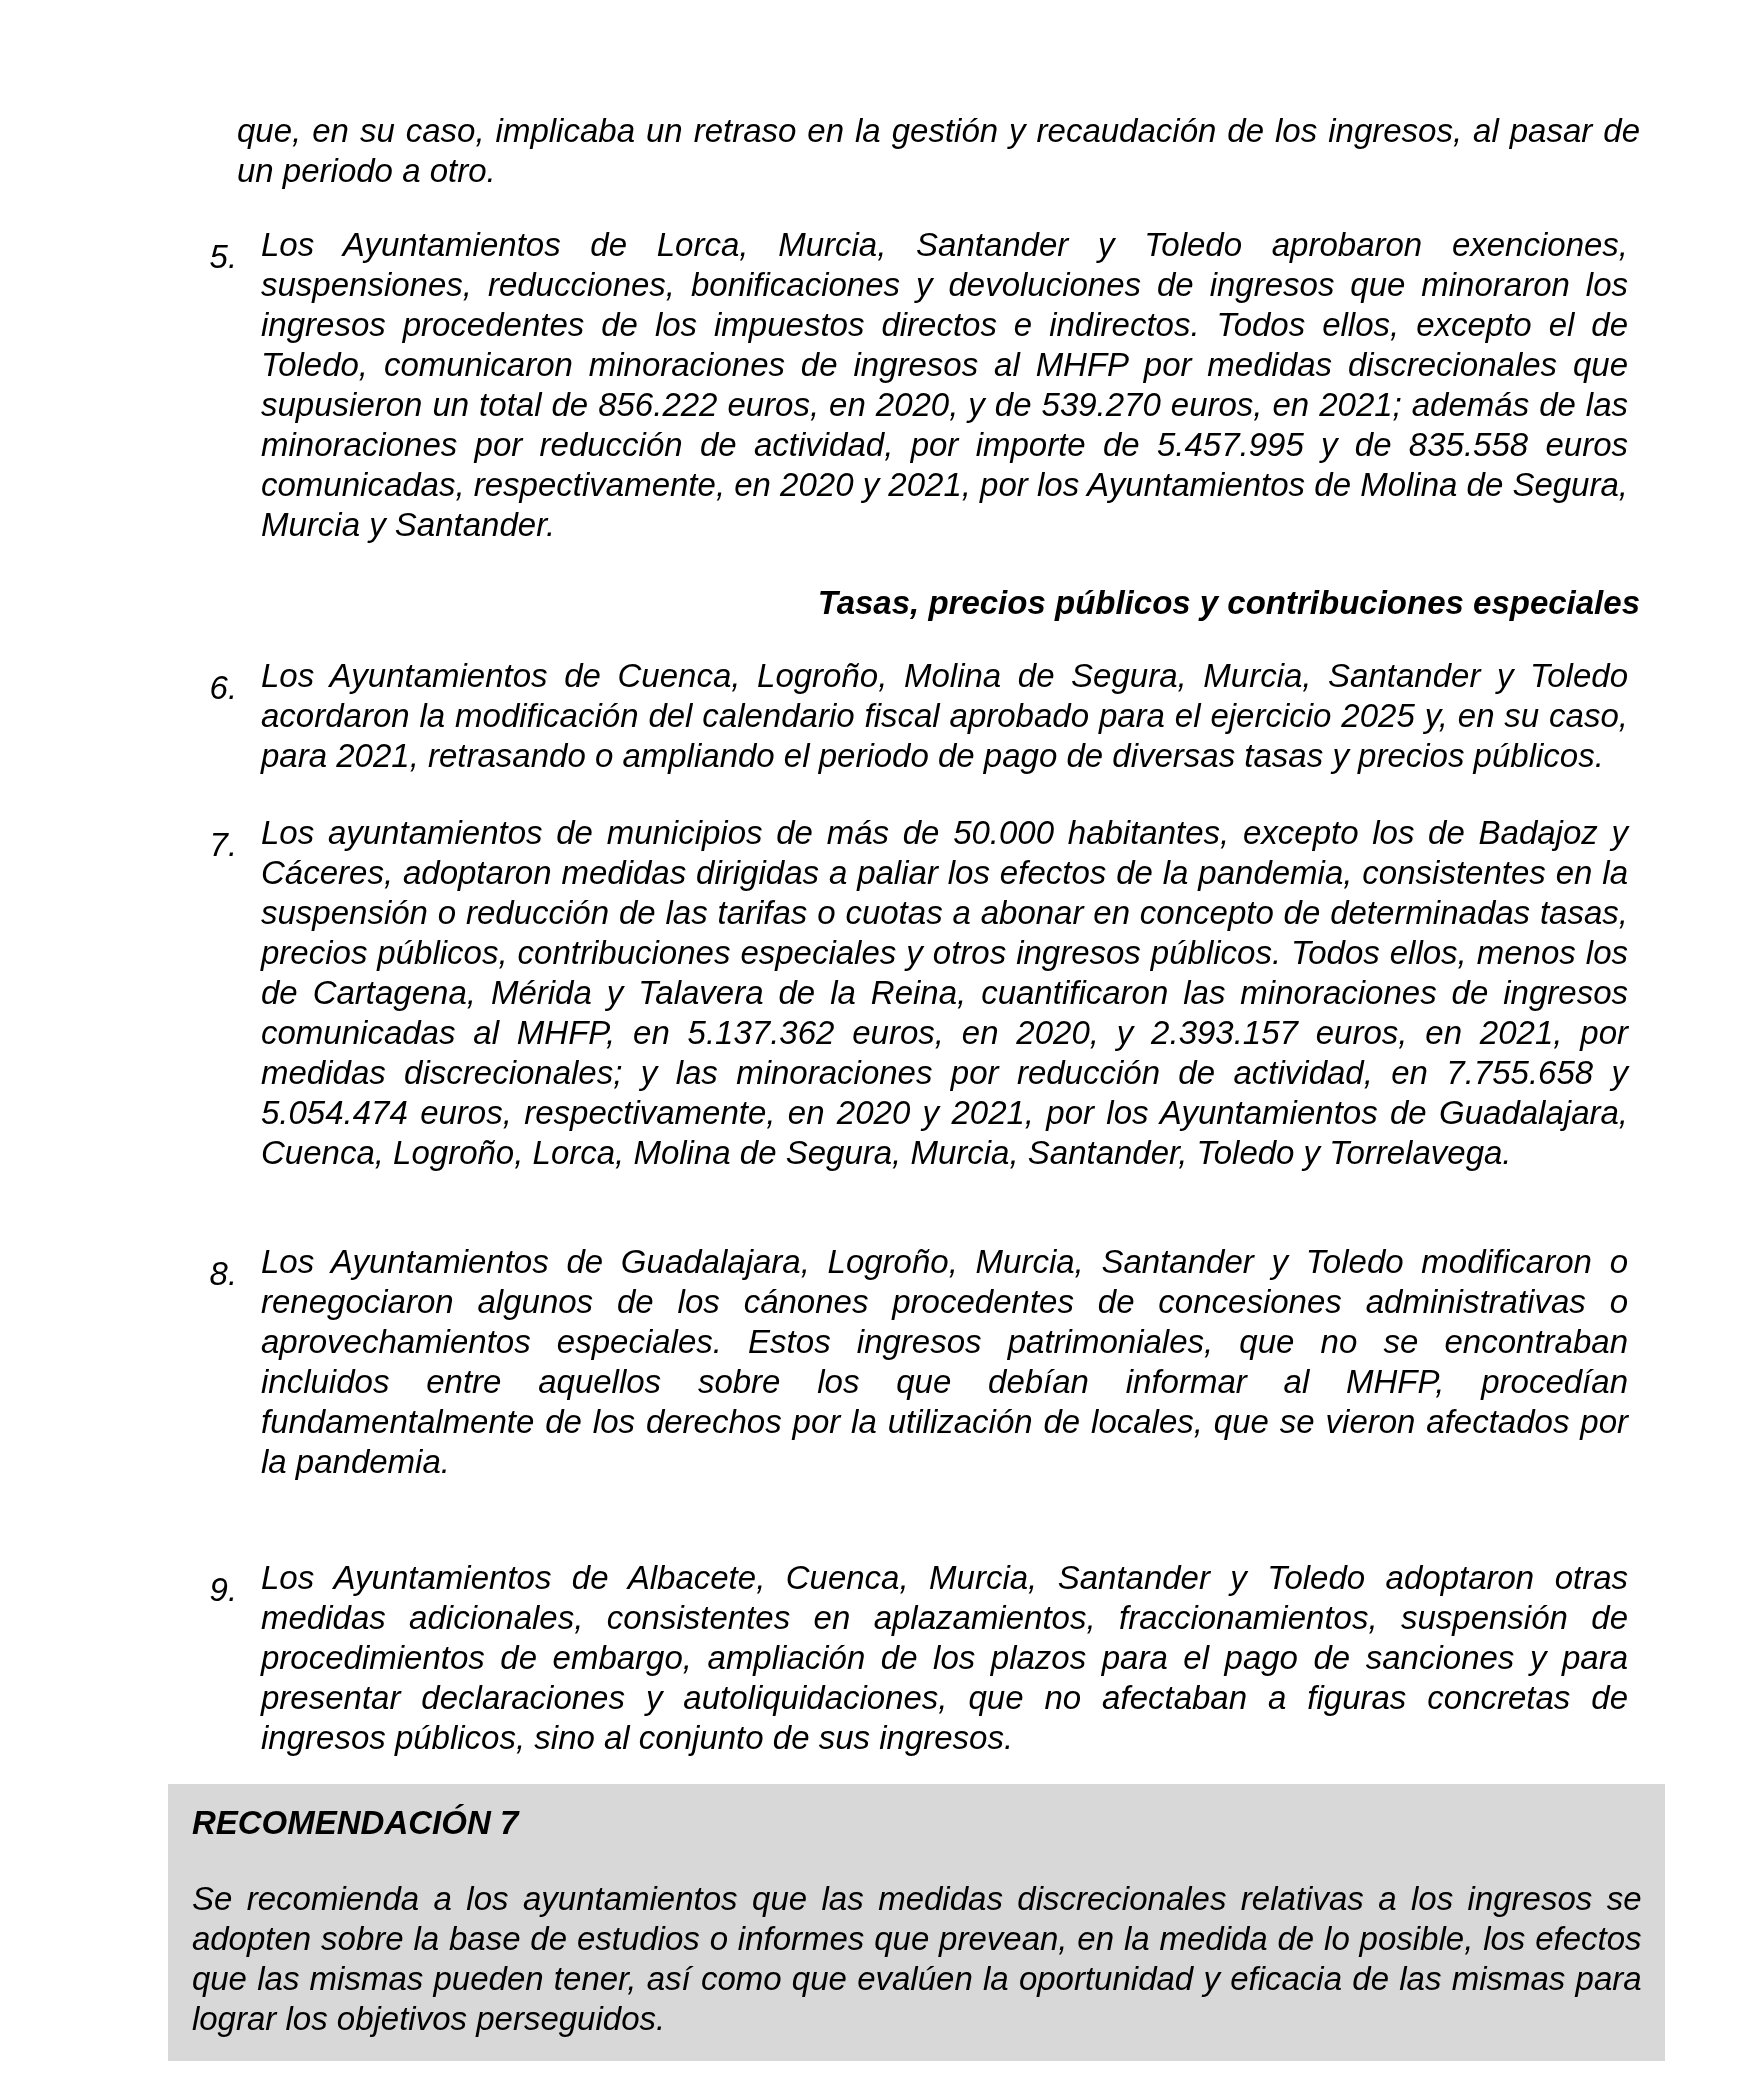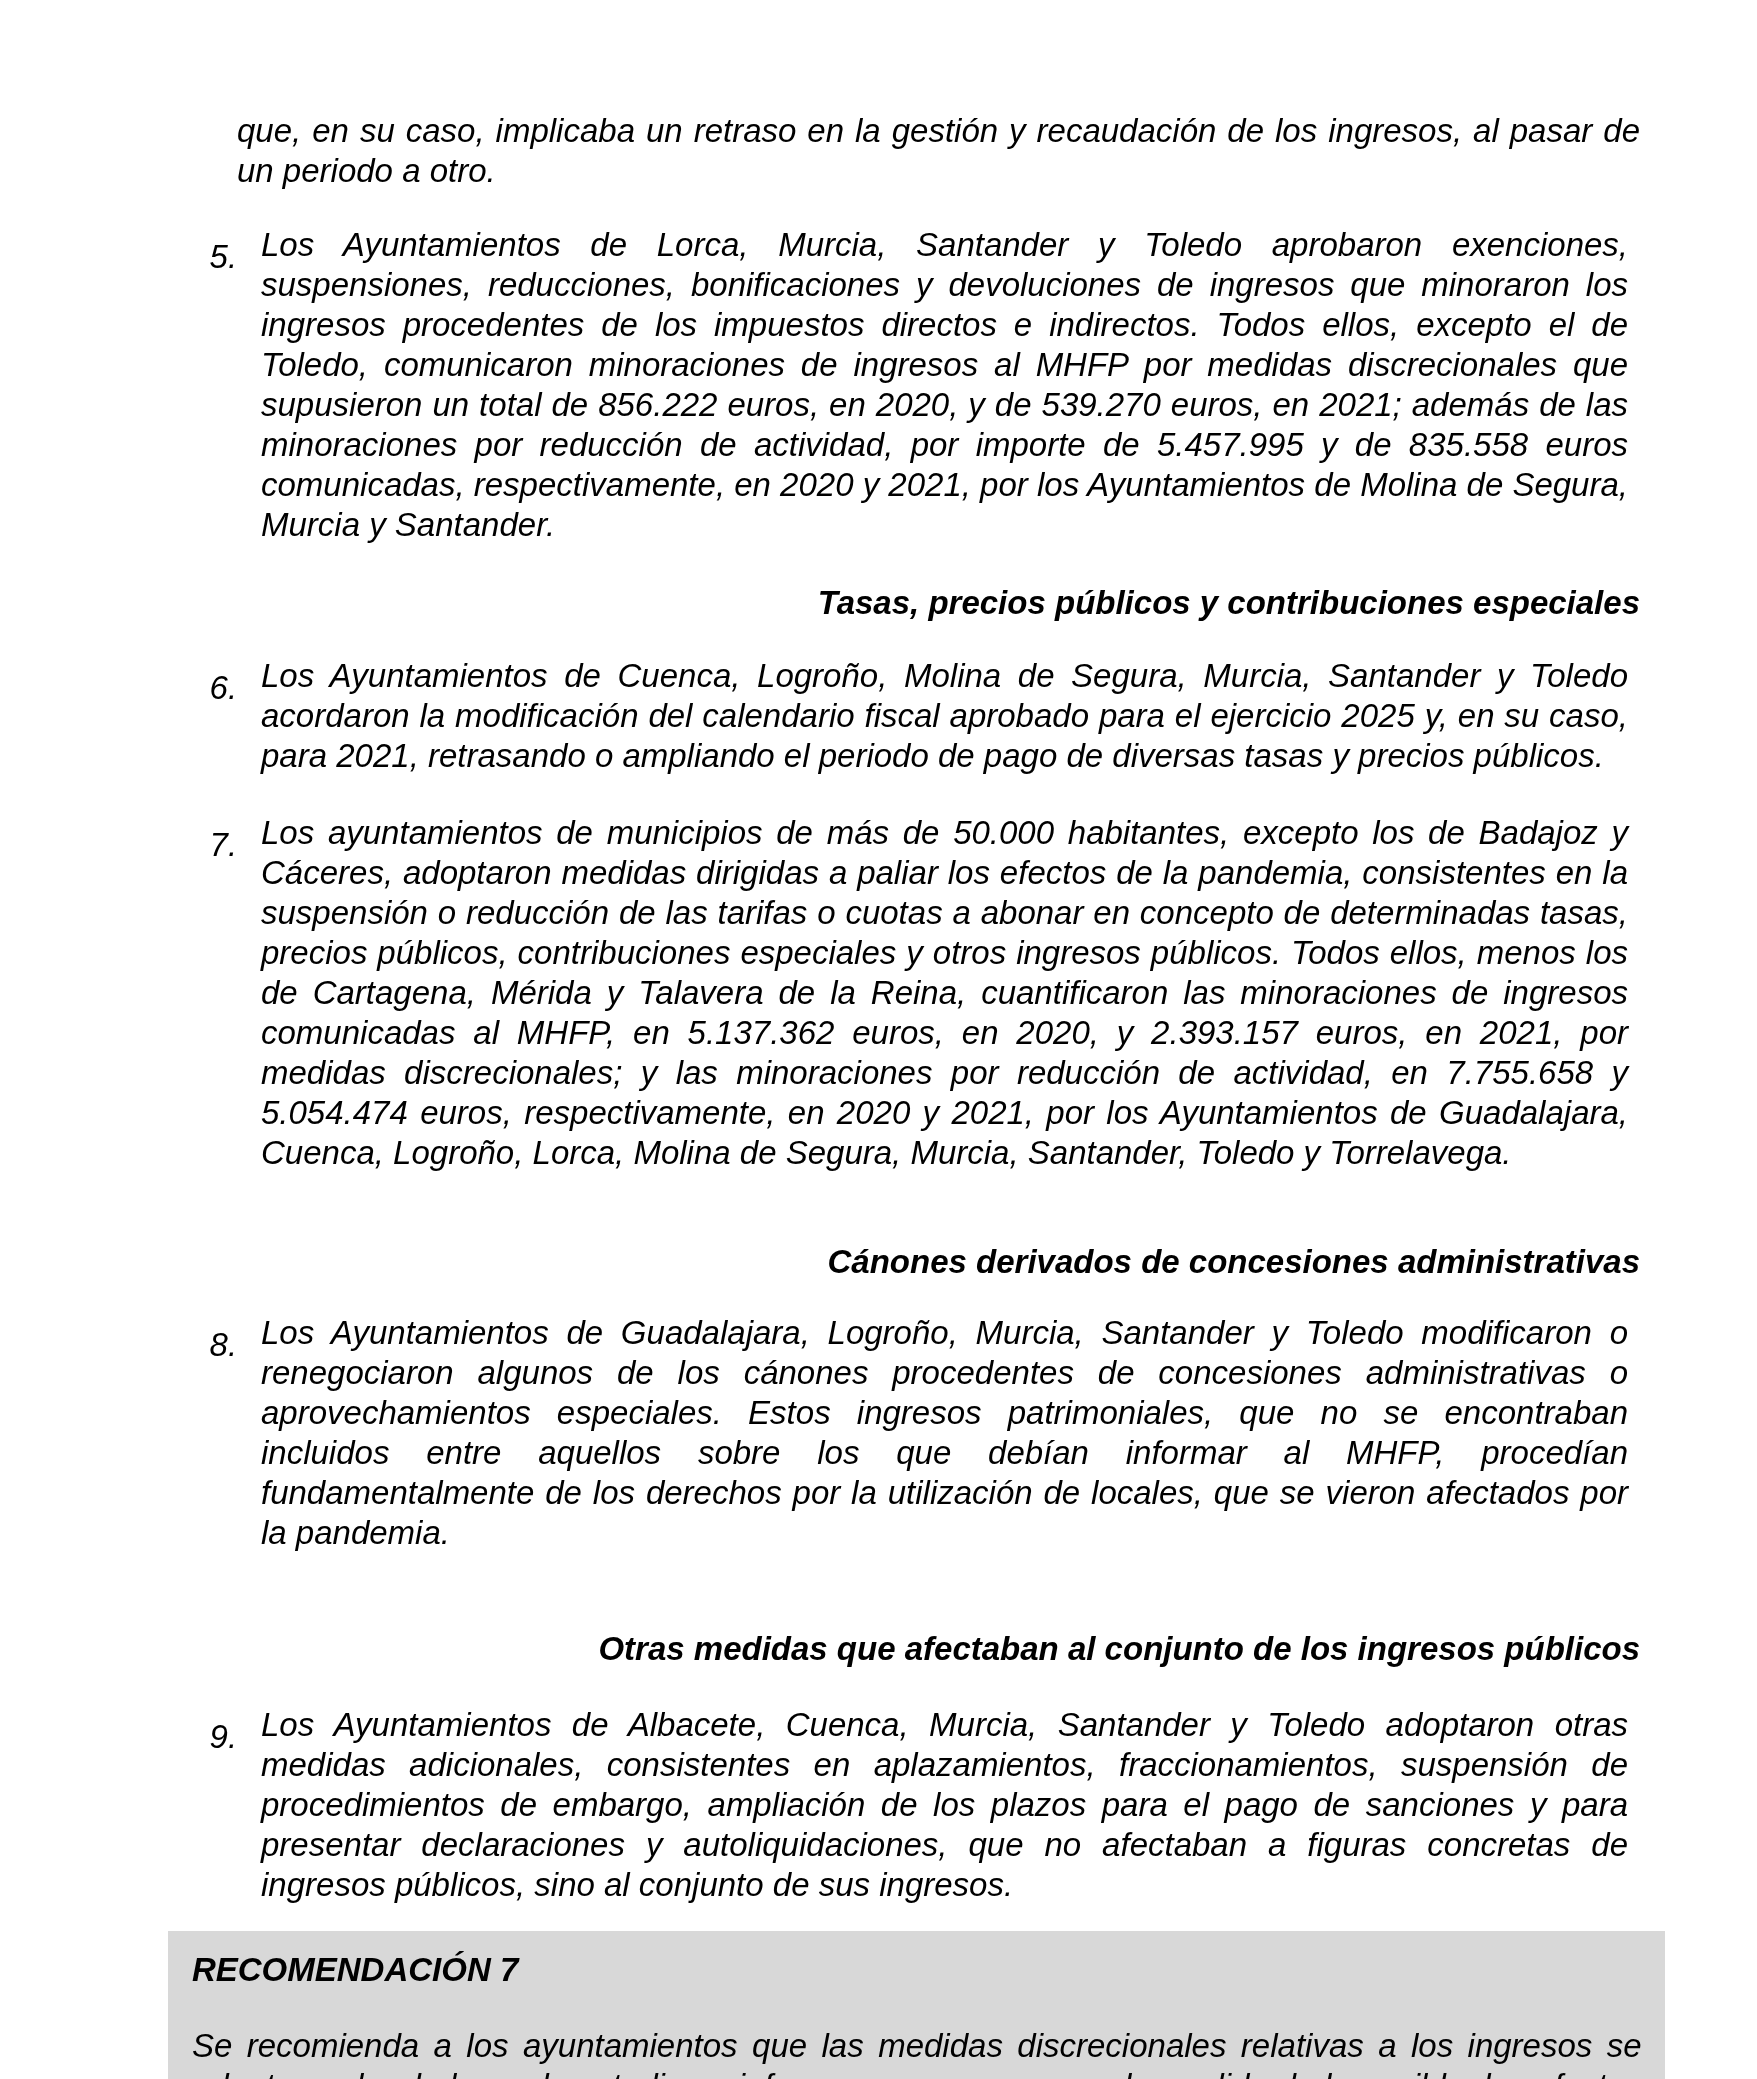--- a/index.html
+++ b/index.html
@@ -86,28 +86,26 @@
   <div class="list-item mb-item6">
     <span class="num">6.</span>
     <div class="para">Los Ayuntamientos de Cuenca, Logroño, Molina de Segura, Murcia, Santander y Toledo acordaron la modificación del calendario fiscal aprobado para el ejercicio 2025 y, en su caso, para 2021, retrasando o ampliando el periodo de pago de diversas tasas y precios públicos.</div>
   </div>
 
   <div class="list-item mb-item7">
     <span class="num">7.</span>
     <div class="para">Los ayuntamientos de municipios de más de 50.000 habitantes, excepto los de Badajoz y Cáceres, adoptaron medidas dirigidas a paliar los efectos de la pandemia, consistentes en la suspensión o reducción de las tarifas o cuotas a abonar en concepto de determinadas tasas, precios públicos, contribuciones especiales y otros ingresos públicos. Todos ellos, menos los de Cartagena, Mérida y Talavera de la Reina, cuantificaron las minoraciones de ingresos comunicadas al MHFP, en 5.137.362 euros, en 2020, y 2.393.157 euros, en 2021, por medidas discrecionales; y las minoraciones por reducción de actividad, en 7.755.658 y 5.054.474 euros, respectivamente, en 2020 y 2021, por los Ayuntamientos de Guadalajara, Cuenca, Logroño, Lorca, Molina de Segura, Murcia, Santander, Toledo y Torrelavega.</div>
   </div>
 
-  <h2 class="heading mb-hcanon">Cánones derivados de concesiones administrativas</h2>
 
   <div class="list-item mb-item8">
     <span class="num">8.</span>
     <div class="para">Los Ayuntamientos de Guadalajara, Logroño, Murcia, Santander y Toledo modificaron o renegociaron algunos de los cánones procedentes de concesiones administrativas o aprovechamientos especiales. Estos ingresos patrimoniales, que no se encontraban incluidos entre aquellos sobre los que debían informar al MHFP, procedían fundamentalmente de los derechos por la utilización de locales, que se vieron afectados por la pandemia.</div>
   </div>
 
-  <h2 class="heading mb-hotras">Otras medidas que afectaban al conjunto de los ingresos públicos</h2>
 
   <div class="list-item mb-item9">
     <span class="num">9.</span>
     <div class="para">Los Ayuntamientos de Albacete, Cuenca, Murcia, Santander y Toledo adoptaron otras medidas adicionales, consistentes en aplazamientos, fraccionamientos, suspensión de procedimientos de embargo, ampliación de los plazos para el pago de sanciones y para presentar declaraciones y autoliquidaciones, que no afectaban a figuras concretas de ingresos públicos, sino al conjunto de sus ingresos.</div>
   </div>
 
   <div class="rec-box" style="background: rgb(216, 216, 216);">
     <h2 class="rec-title">RECOMENDACIÓN 7</h2>
     <p class="rec-text">Se recomienda a los ayuntamientos que las medidas discrecionales relativas a los ingresos se adopten sobre la base de estudios o informes que prevean, en la medida de lo posible, los efectos que las mismas pueden tener, así como que evalúen la oportunidad y eficacia de las mismas para lograr los objetivos perseguidos.</p>
   </div>

